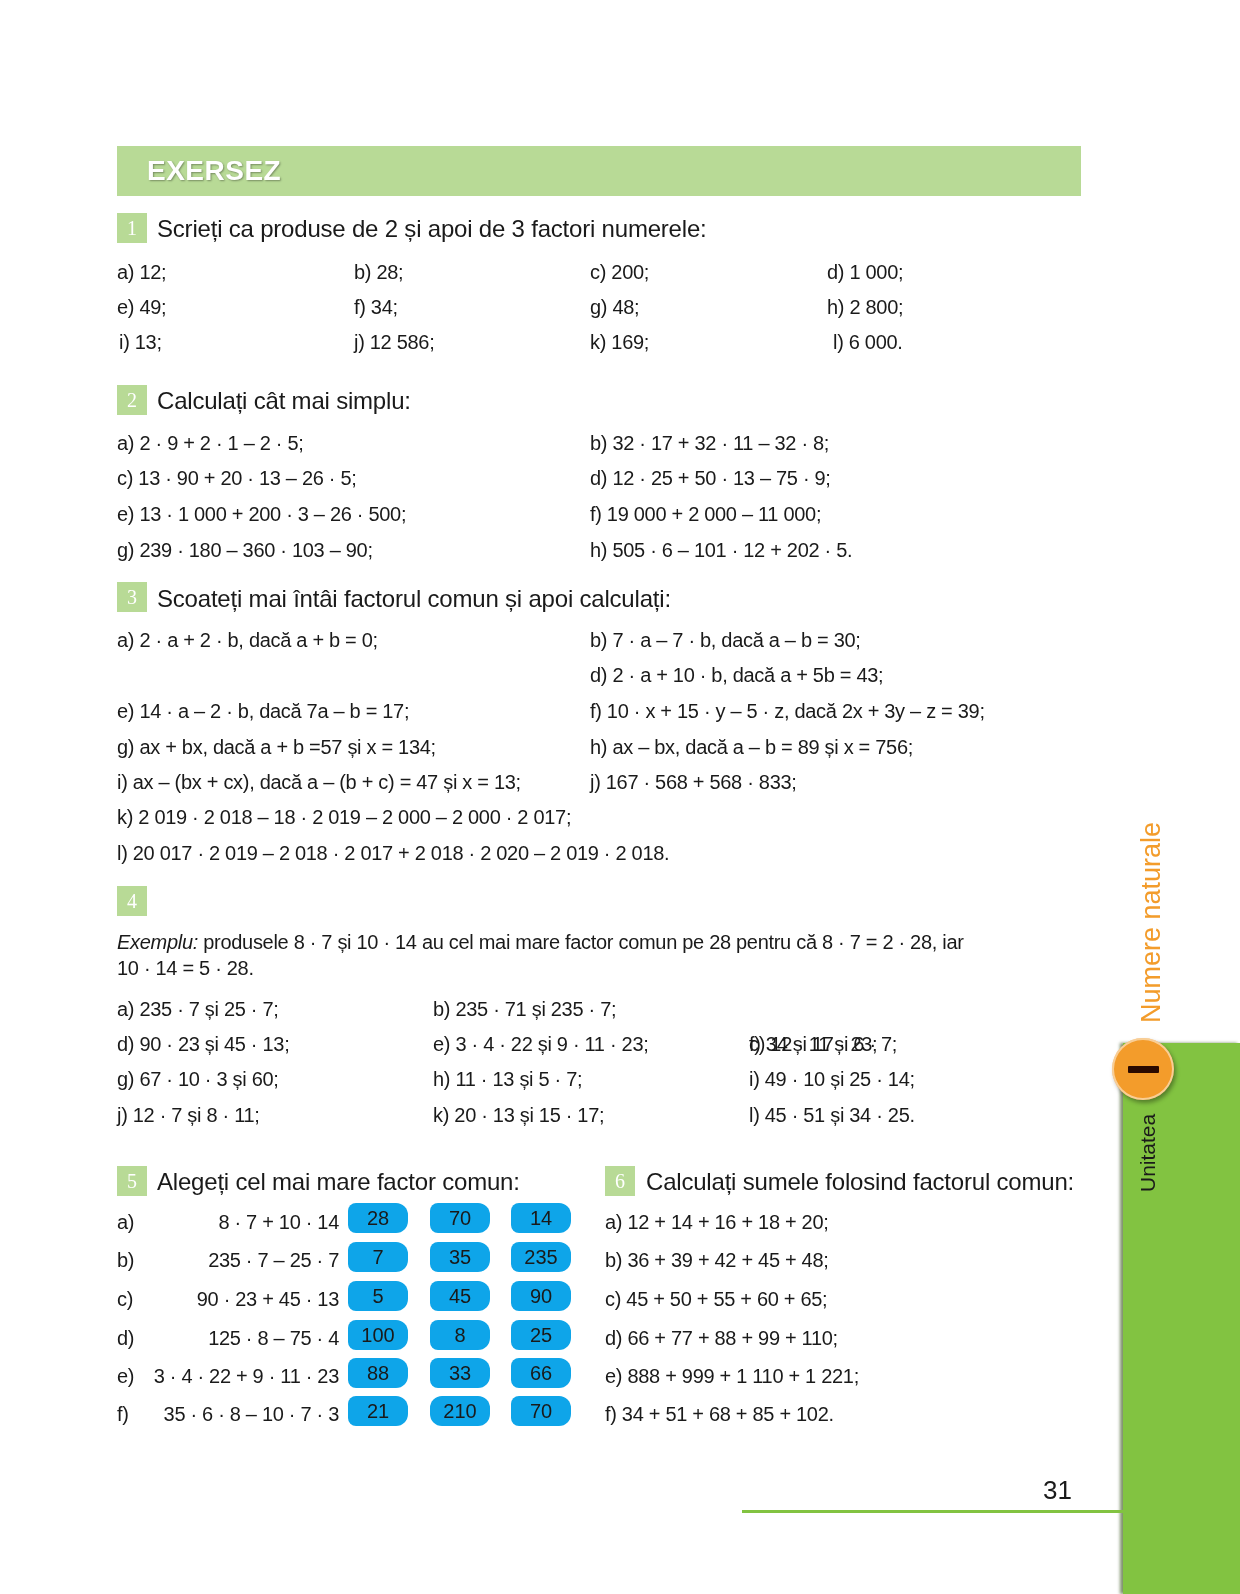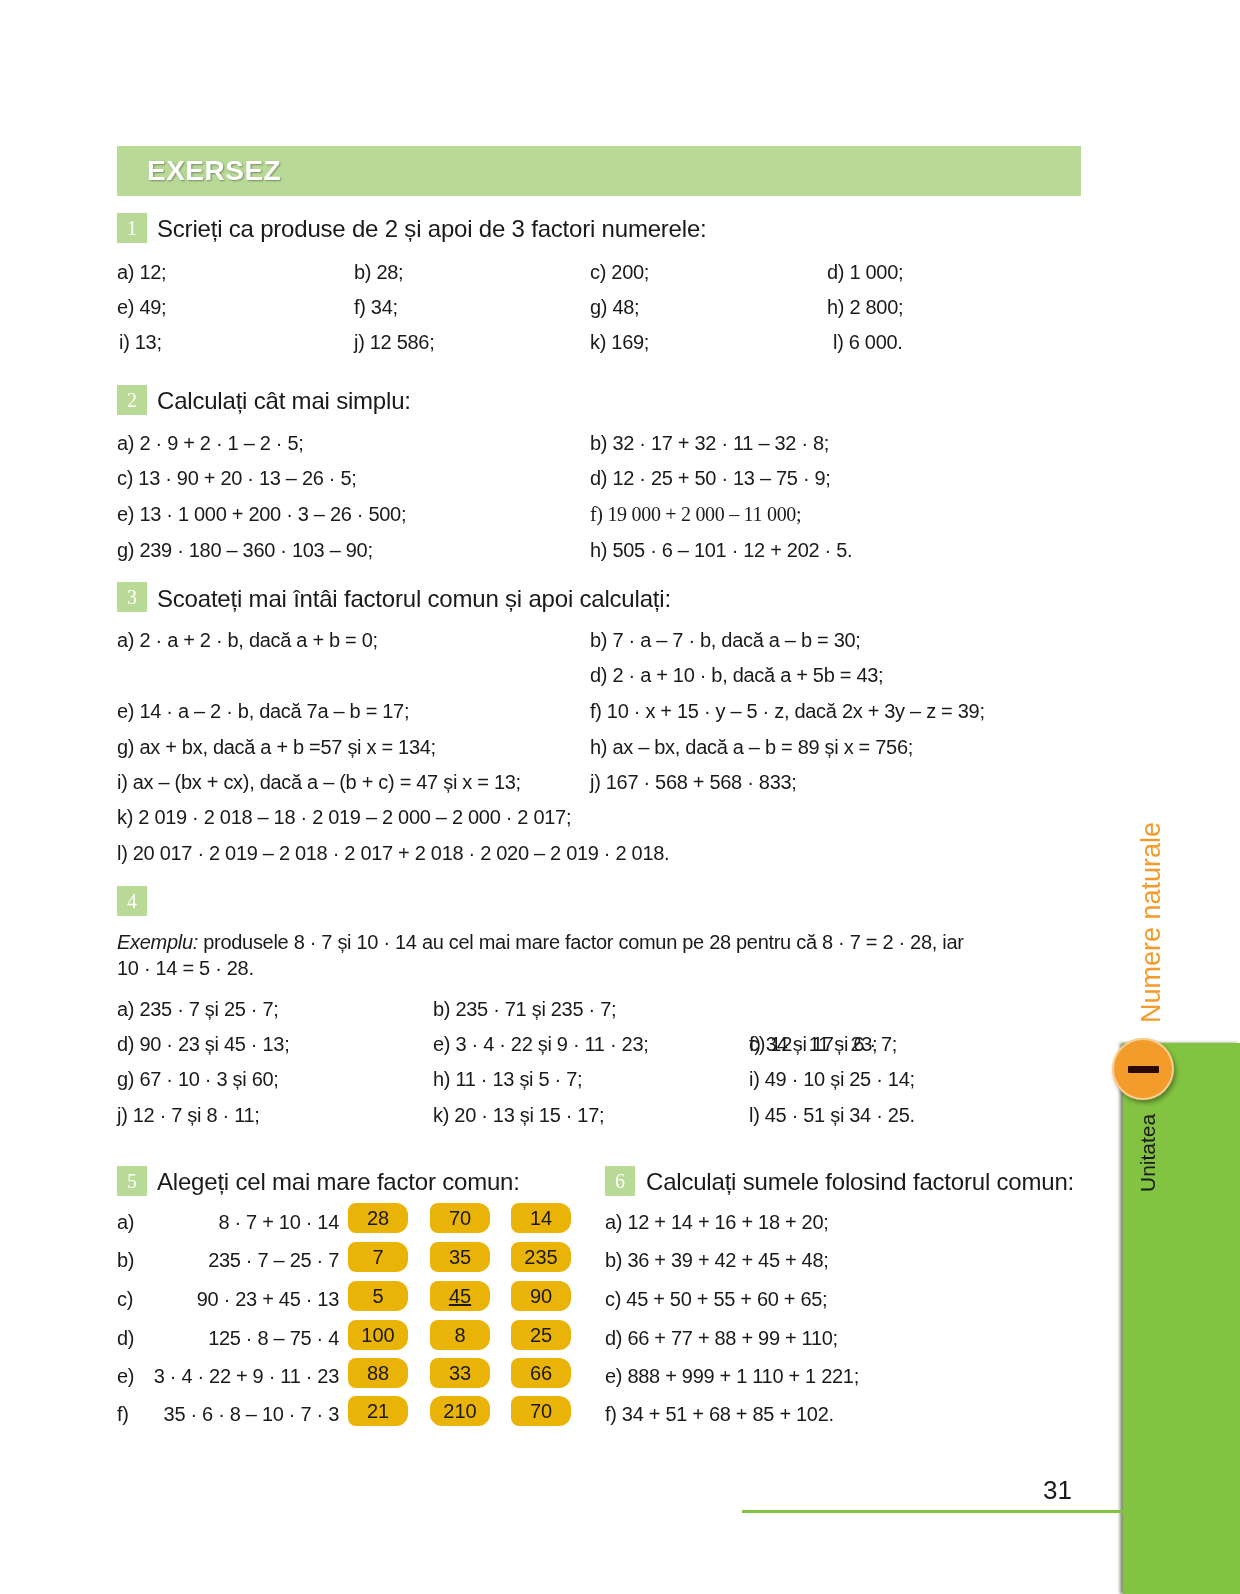--- a/index.html
+++ b/index.html
@@ -7,21 +7,21 @@
          font-family: "Liberation Sans", sans-serif; color: #1a1a1a; }
   .page { position: absolute; left: 0; top: 0; width: 1129px; height: 1594px; }
   .t { position: absolute; font-size: 20px; line-height: 24px; white-space: nowrap;
        letter-spacing: -0.3px; font-family: "Liberation Sans Narrow", "Liberation Sans", sans-serif; }
   .header-band { position: absolute; left: 117px; top: 146px; width: 964px; height: 50px; background: #b8da96; }
   .header-title { position: absolute; left: 30px; top: 9px; font-size: 28px; font-weight: bold; color: #ffffff;
                   letter-spacing: 0.5px; text-shadow: 1px 1px 2px rgba(0,0,0,0.35); }
   .num-badge { position: absolute; width: 30px; height: 30px; background: #b8da96; color: #ffffff;
                font-family: "Liberation Serif", serif; font-size: 20px; line-height: 30px; text-align: center; }
   .ex-title { position: absolute; font-size: 24px; line-height: 24px; white-space: nowrap; letter-spacing: -0.2px; }
-  .pill { position: absolute; width: 60px; height: 30px; background: #eab308; border-radius: 8px 12px 12px 8px;
+  .pill { position: absolute; width: 60px; height: 30px; background: #0ea5e9; border-radius: 8px 12px 12px 8px;
           text-align: center; font-size: 20px; line-height: 30px; color: #1a1a1a; }
   .side-green { position: absolute; left: 1123px; top: 1043px; width: 117px; height: 551px; background: #82c341;
                 box-shadow: -3px 0 3px rgba(40,70,10,0.6); }
   .unit-circle { position: absolute; left: 1112px; top: 1038px; width: 62px; height: 62px; border-radius: 50%;
                  background: #f39c2b; box-shadow: 2px 3px 4px rgba(0,0,0,0.35), inset 0 0 0 2px rgba(255,255,255,0.5); }
   .unit-bar { position: absolute; left: 16px; top: 28px; width: 31px; height: 7px; background: #2a0a00; border-radius: 1px; }
   .vert { position: absolute; transform-origin: left top; transform: rotate(-90deg); white-space: nowrap; }
   .unit-label { left: 1136px; top: 1192px; font-size: 21px; color: #1a1a1a; }
   .chapter-label { left: 1136px; top: 1023px; font-size: 27px; color: #f39c2b; }
   .footer-line { position: absolute; left: 742px; top: 1510px; width: 381px; height: 3px; background: #82c341; }
@@ -51,21 +51,21 @@
   <div class="t" style="left:590px;top:330px;">k) 169;</div>
   <div class="t" style="left:833px;top:330px;">l) 6 000.</div>
 
   <div class="num-badge" style="left:117px;top:385px;">2</div>
   <div class="ex-title" style="left:157px;top:389px;">Calculați cât mai simplu:</div>
   <div class="t" style="left:117px;top:431px;">a) 2 · 9 + 2 · 1 – 2 · 5;</div>
   <div class="t" style="left:590px;top:431px;">b) 32 · 17 + 32 · 11 – 32 · 8;</div>
   <div class="t" style="left:117px;top:466px;">c) 13 · 90 + 20 · 13 – 26 · 5;</div>
   <div class="t" style="left:590px;top:466px;">d) 12 · 25 + 50 · 13 – 75 · 9;</div>
   <div class="t" style="left:117px;top:502px;">e) 13 · 1 000 + 200 · 3 – 26 · 500;</div>
-  <div class="t" style="left:590px;top:502px;font-family:Liberation Serif, serif;">f) 19 000 + 2 000 – 11 000;</div>
+  <div class="t" style="left:590px;top:502px;">f) 19 000 + 2 000 – 11 000;</div>
   <div class="t" style="left:117px;top:538px;">g) 239 · 180 – 360 · 103 – 90;</div>
   <div class="t" style="left:590px;top:538px;">h) 505 · 6 – 101 · 12 + 202 · 5.</div>
 
   <div class="num-badge" style="left:117px;top:582px;">3</div>
   <div class="ex-title" style="left:157px;top:587px;">Scoateți mai întâi factorul comun și apoi calculați:</div>
   <div class="t" style="left:117px;top:628px;">a) 2 · a + 2 · b, dacă a + b = 0;</div>
   <div class="t" style="left:590px;top:628px;">b) 7 · a – 7 · b, dacă a – b = 30;</div>
   <div class="t" style="left:590px;top:663px;">d) 2 · a + 10 · b, dacă a + 5b = 43;</div>
   <div class="t" style="left:117px;top:699px;">e) 14 · a – 2 · b, dacă 7a – b = 17;</div>
   <div class="t" style="left:590px;top:699px;">f) 10 · x + 15 · y – 5 · z, dacă 2x + 3y – z = 39;</div>
@@ -103,21 +103,21 @@
 
   <div class="t" style="left:117px;top:1248px;">b)</div>
   <div class="t" style="left:117px;top:1248px;width:222px;text-align:right;">235 · 7 – 25 · 7</div>
   <div class="pill" style="left:348px;top:1242px;">7</div>
   <div class="pill" style="left:430px;top:1242px;">35</div>
   <div class="pill" style="left:511px;top:1242px;">235</div>
 
   <div class="t" style="left:117px;top:1287px;">c)</div>
   <div class="t" style="left:117px;top:1287px;width:222px;text-align:right;">90 · 23 + 45 · 13</div>
   <div class="pill" style="left:348px;top:1281px;">5</div>
-  <div class="pill" style="left:430px;top:1281px;text-decoration:underline;">45</div>
+  <div class="pill" style="left:430px;top:1281px;">45</div>
   <div class="pill" style="left:511px;top:1281px;">90</div>
 
   <div class="t" style="left:117px;top:1326px;">d)</div>
   <div class="t" style="left:117px;top:1326px;width:222px;text-align:right;">125 · 8 – 75 · 4</div>
   <div class="pill" style="left:348px;top:1320px;">100</div>
   <div class="pill" style="left:430px;top:1320px;">8</div>
   <div class="pill" style="left:511px;top:1320px;">25</div>
 
   <div class="t" style="left:117px;top:1364px;">e)</div>
   <div class="t" style="left:138px;top:1364px;width:201px;text-align:right;">3 · 4 · 22 + 9 · 11 · 23</div>

